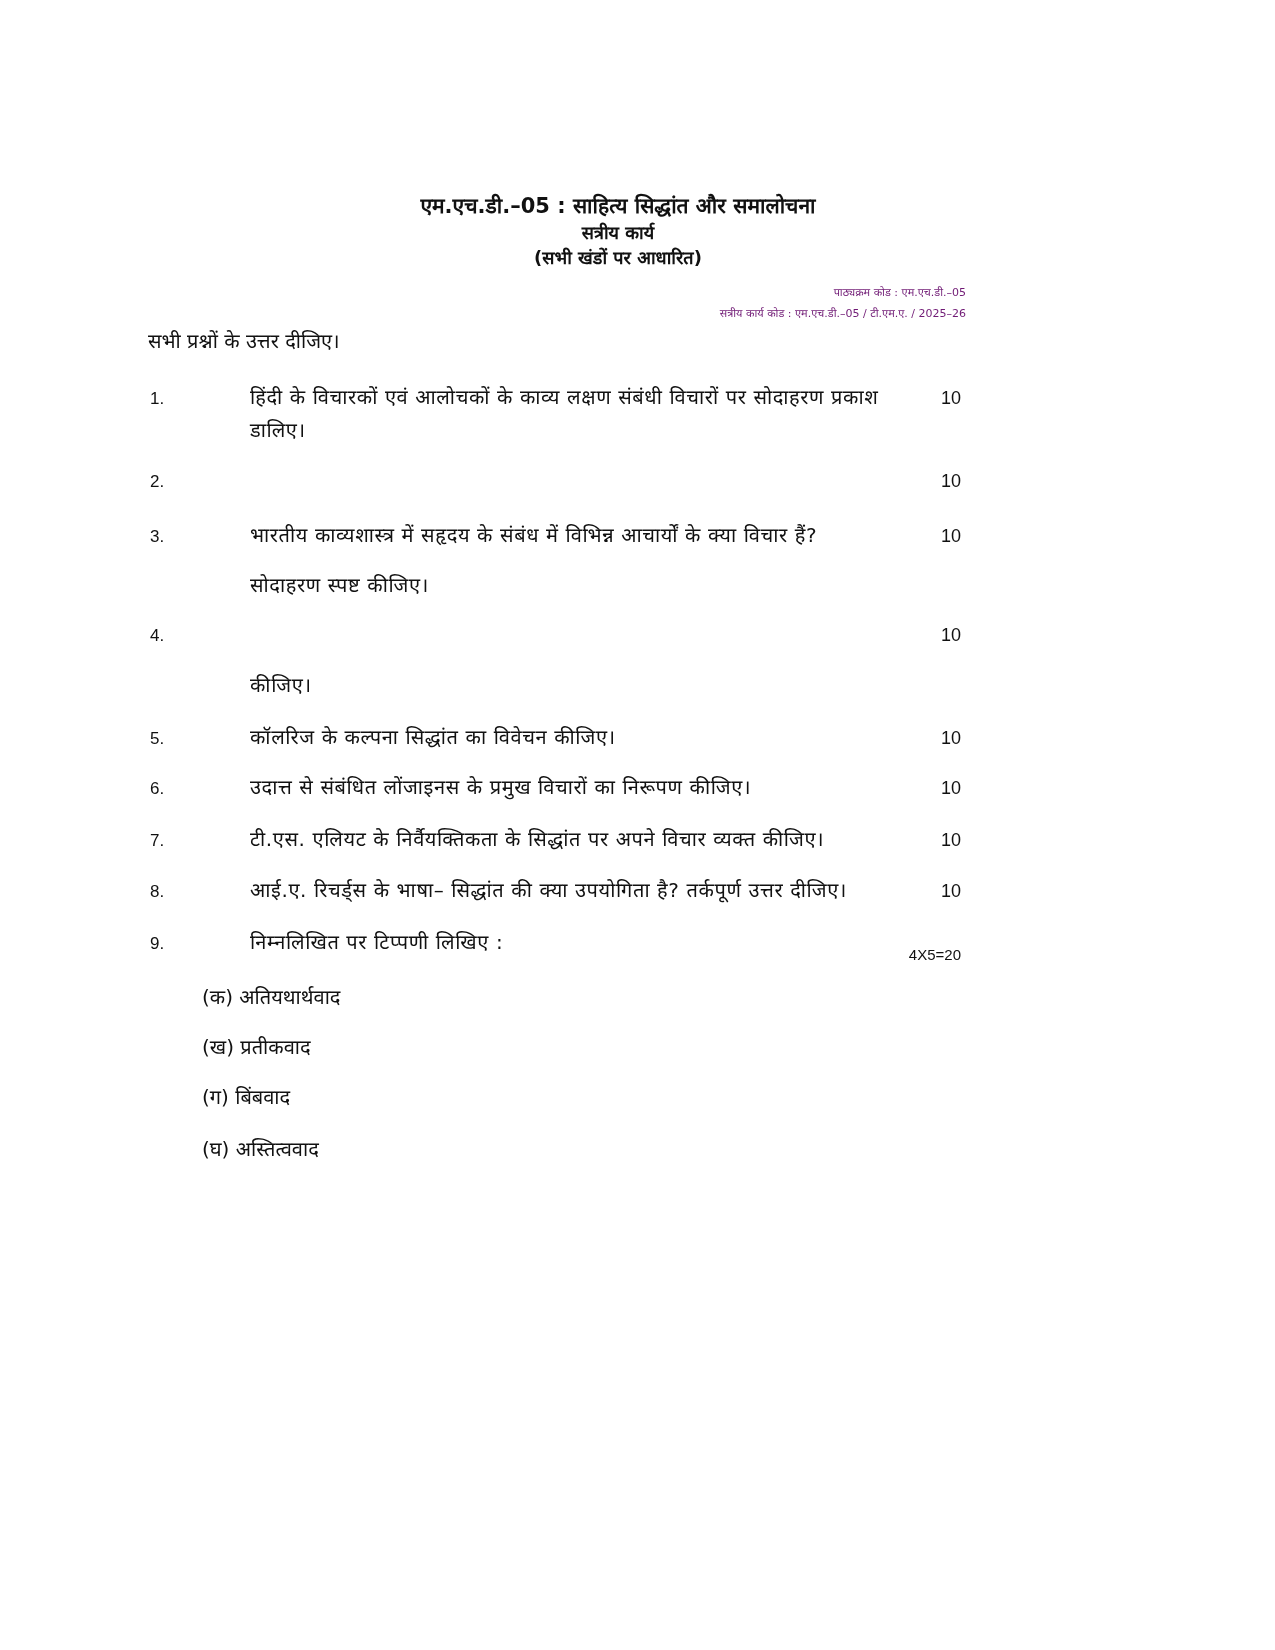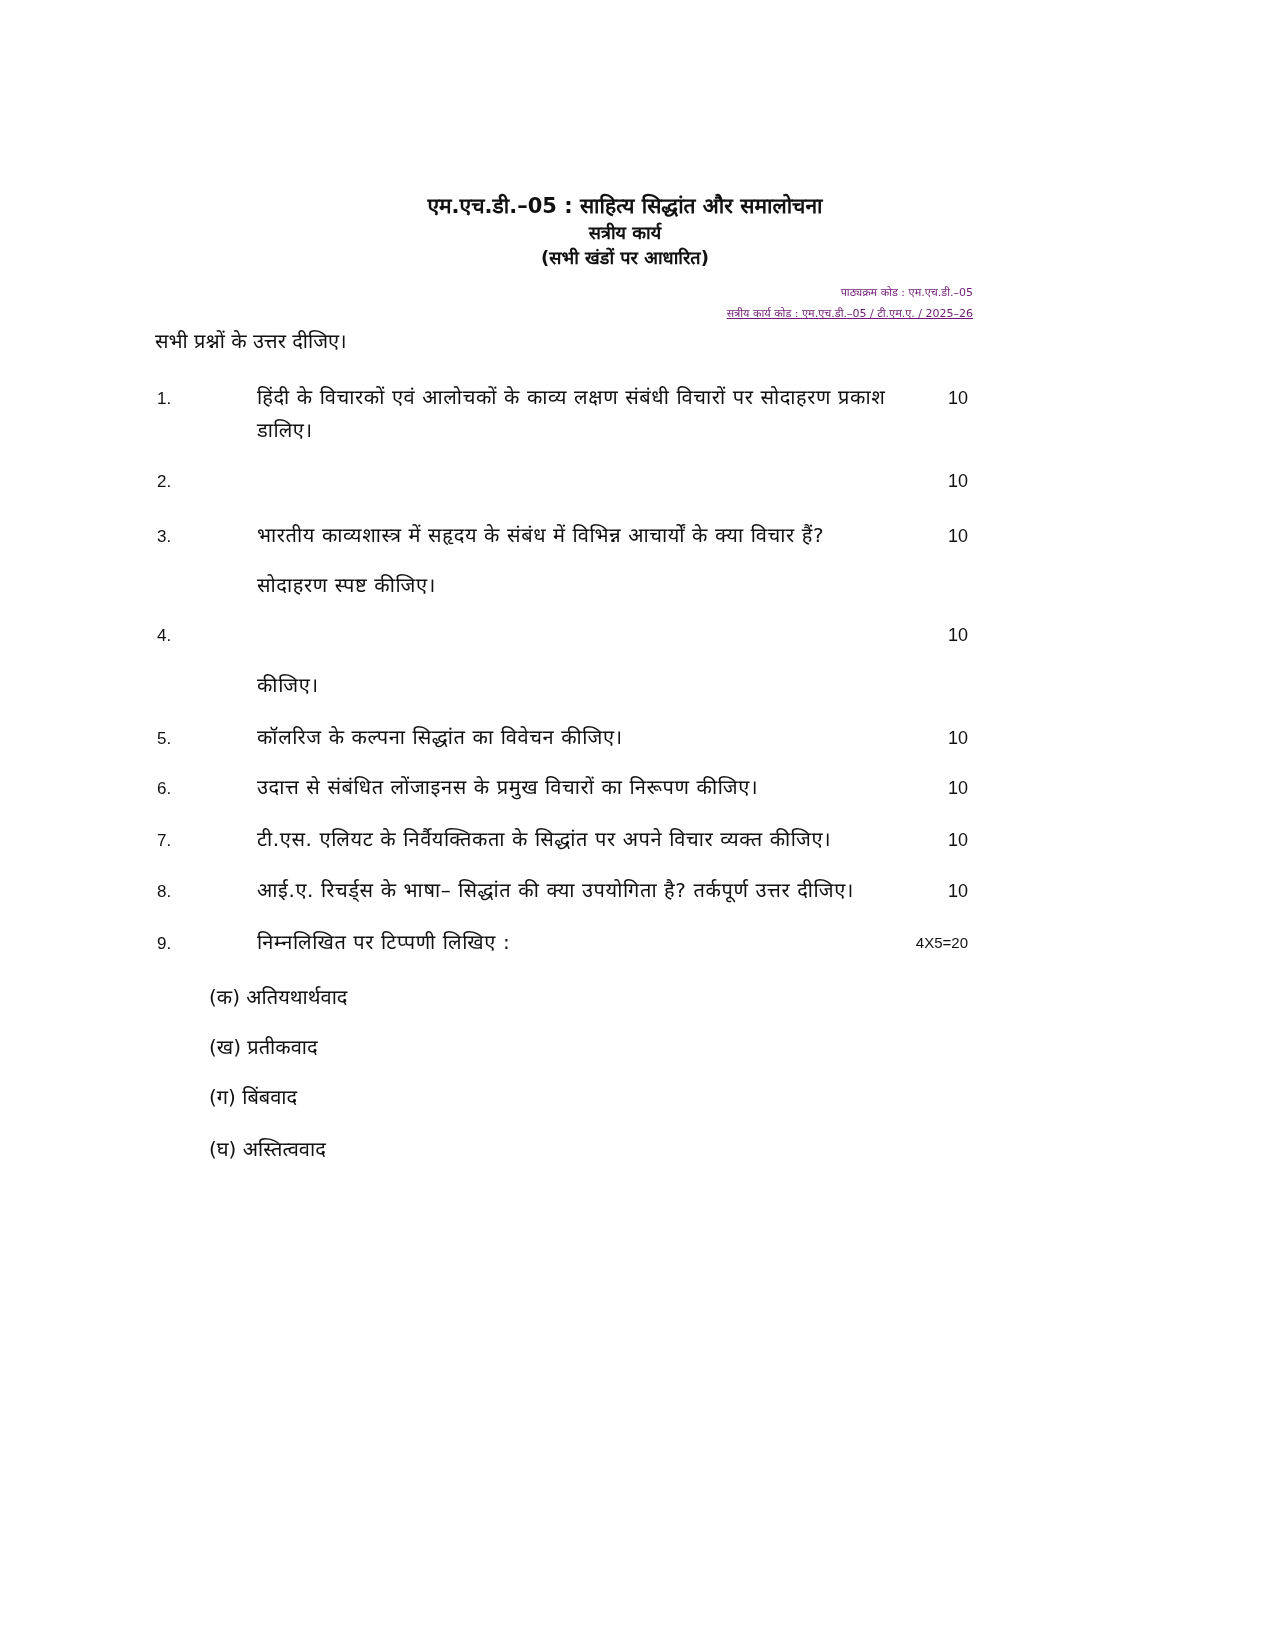--- a/index.html
+++ b/index.html
@@ -1,36 +1,36 @@
 <!DOCTYPE html>
 <html><head>
 <meta charset="utf-8">
 <style>
   html, body { margin: 0; padding: 0; background: #ffffff; }
   body {
     width: 1275px; height: 1650px; position: relative; overflow: hidden;
     font-family: "DejaVu Sans", "Liberation Sans", sans-serif;
     color: #111111;
   }
-  .page { position: absolute; left: 7px; top: 0; width: 1116px; height: 1650px; }
+  .page { position: absolute; left: 0; top: 0; width: 1116px; height: 1650px; }
   .abs { position: absolute; white-space: nowrap; line-height: 1; }
   .title {
     left: 0; width: 1236px; text-align: center; top: 196px;
     font-weight: bold; font-size: 21px;
   }
   .subtitle { left: 0; width: 1236px; text-align: center; top: 224px; font-weight: bold; font-size: 18px; }
   .basis { left: 0; width: 1236px; text-align: center; top: 249px; font-weight: bold; font-size: 18px; }
   .code-right { right: 150px; text-align: left; font-size: 11px; color: #701a75; }
   .course-code { top: 287px; }
-  .assign-code { top: 308px; text-decoration: underline; }
+  .assign-code { top: 308px; }
   .instruction { left: 148px; top: 331px; font-size: 20px; text-align: center; }
   .qnum { left: 150px; font-size: 17px; font-family: "Liberation Sans", sans-serif; }
   .qtext { left: 202px; font-size: 20px; letter-spacing: 0.6px; margin-left: 48px; }
   .marks { right: 155px; text-align: right; font-size: 18px; font-family: "Liberation Sans", sans-serif; }
-  .marks-small { right: 155px; text-align: right; font-size: 15px; font-family: "Liberation Sans", sans-serif; }
+  .marks-small { right: 155px; text-align: right; font-size: 15px; font-family: "Liberation Sans", sans-serif; margin-top: 12px; }
   .subitem { left: 202px; font-size: 20px; }
 </style>
 </head>
 <body>
 
 <div class="page">
 
   <div class="abs title">एम.एच.डी.–05 : साहित्य सिद्धांत और समालोचना</div>
   <div class="abs basis">(सभी खंडों पर आधारित)</div>
   <div class="abs subtitle">सत्रीय कार्य</div>

